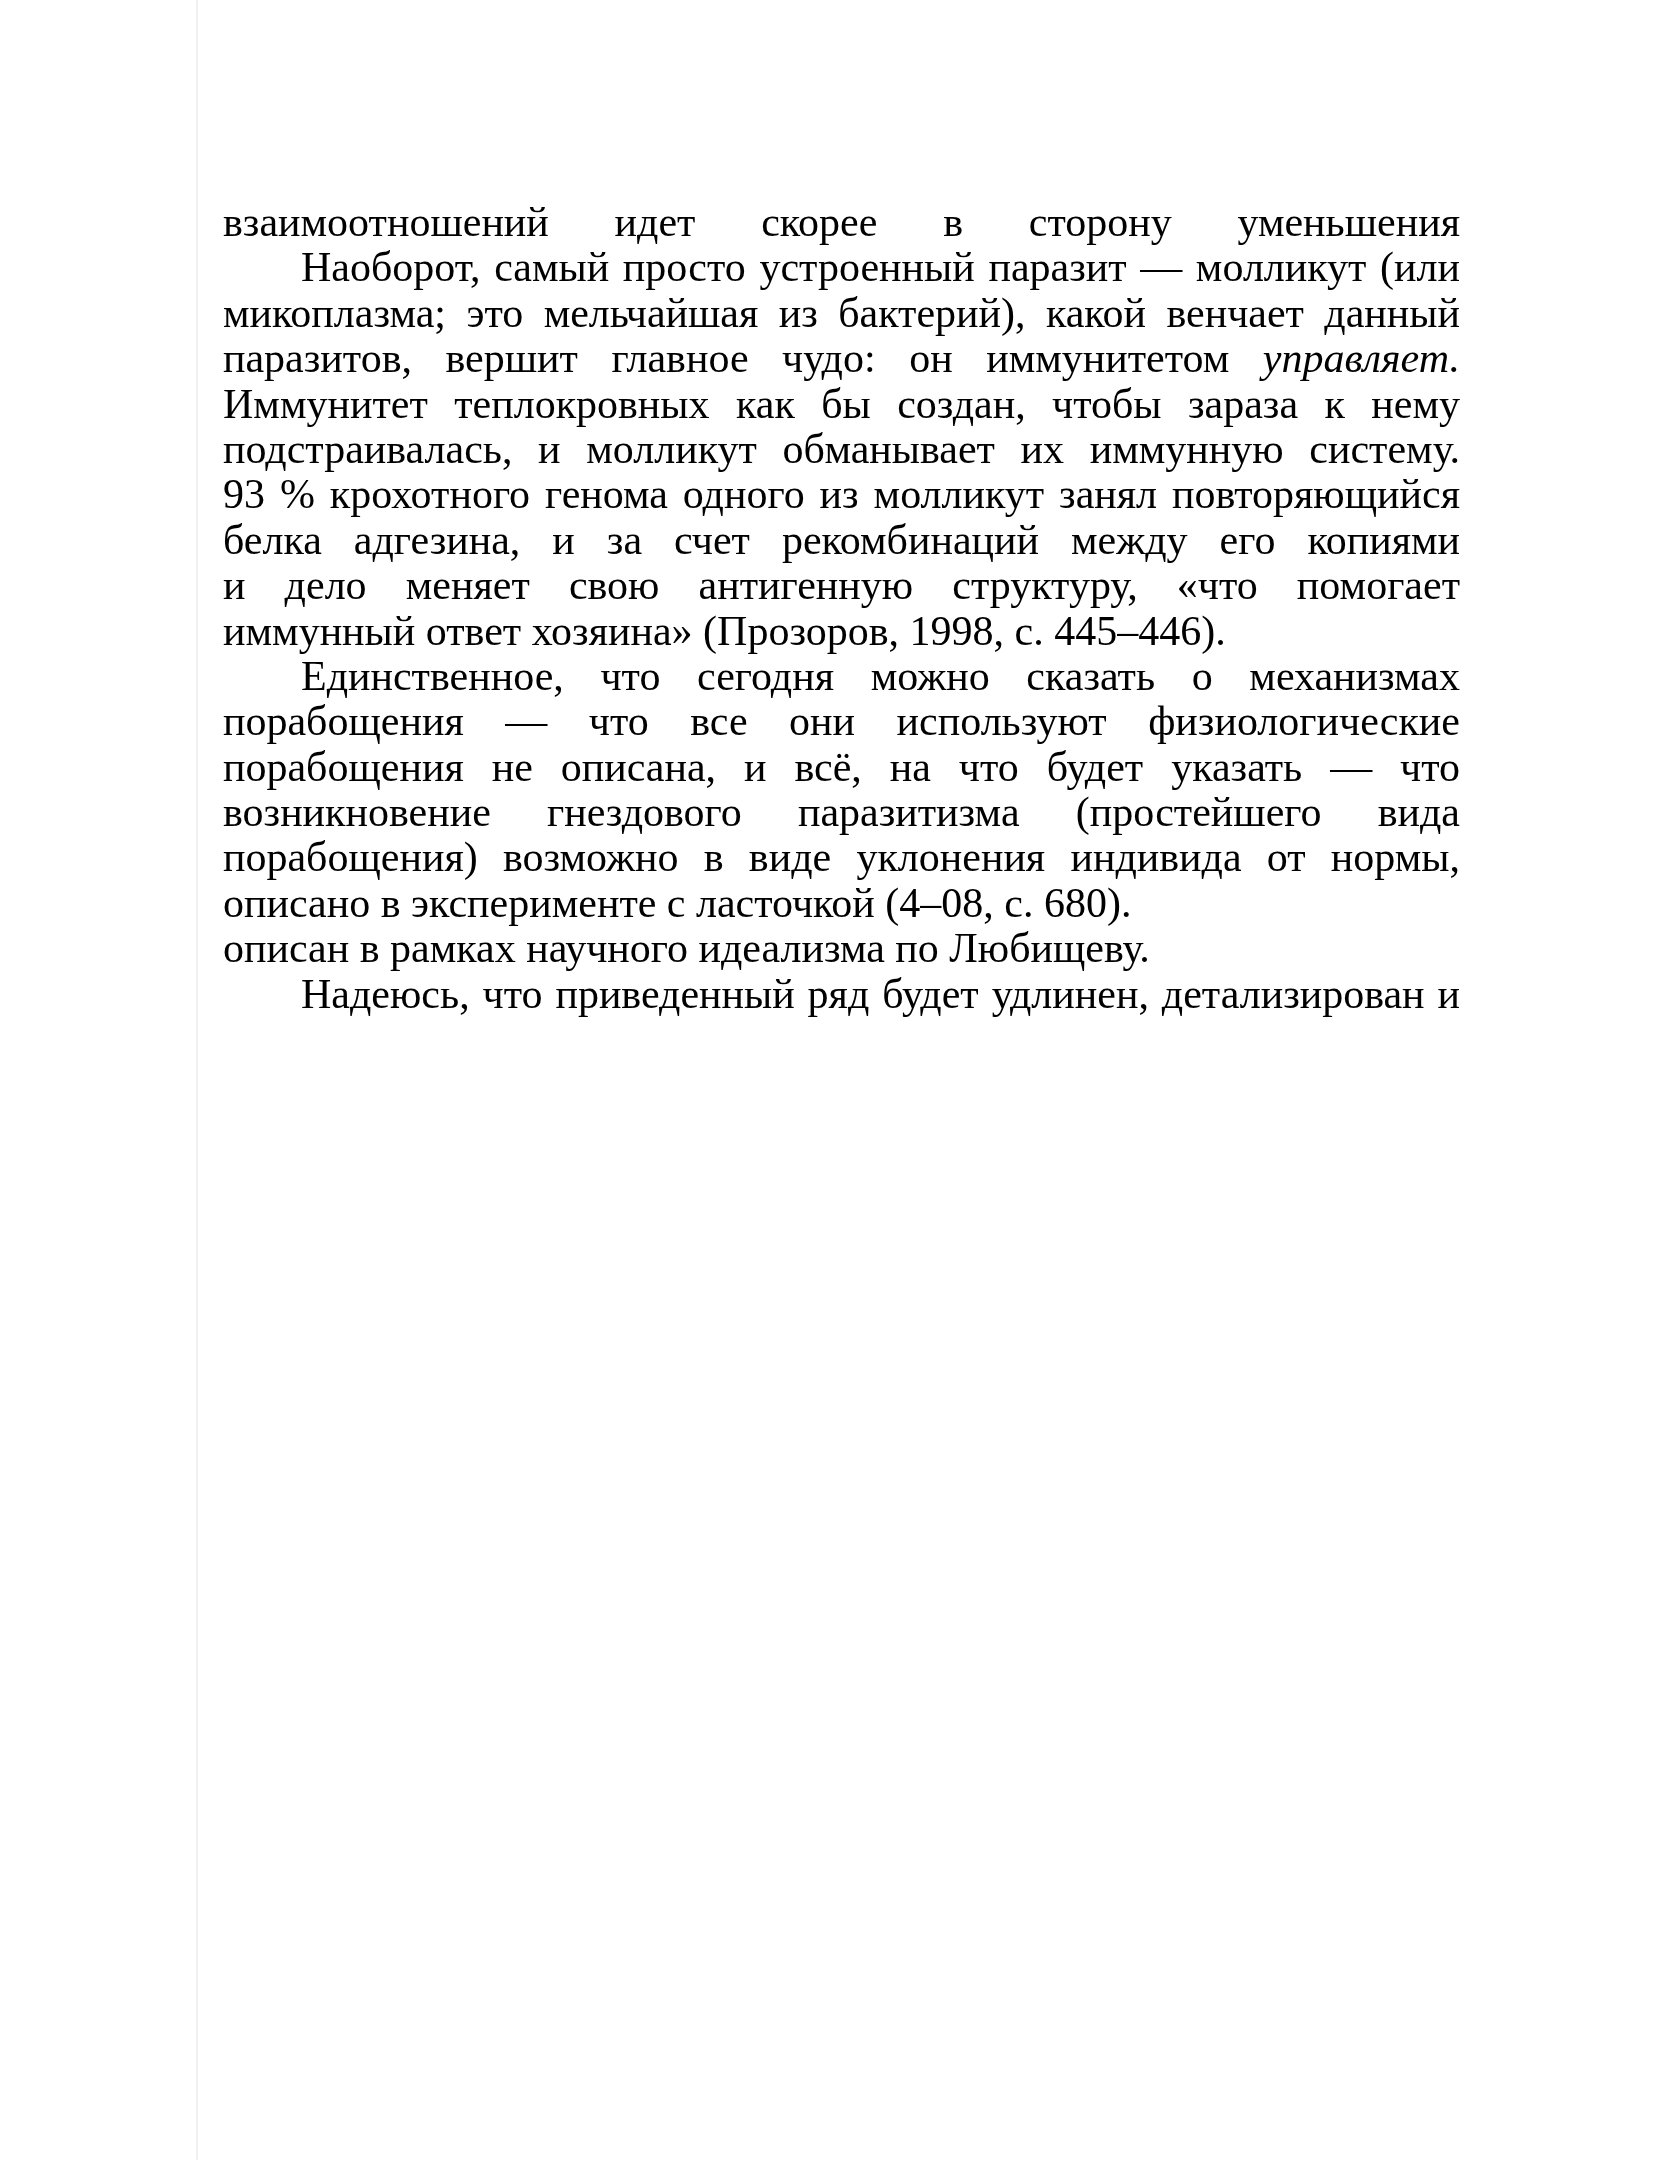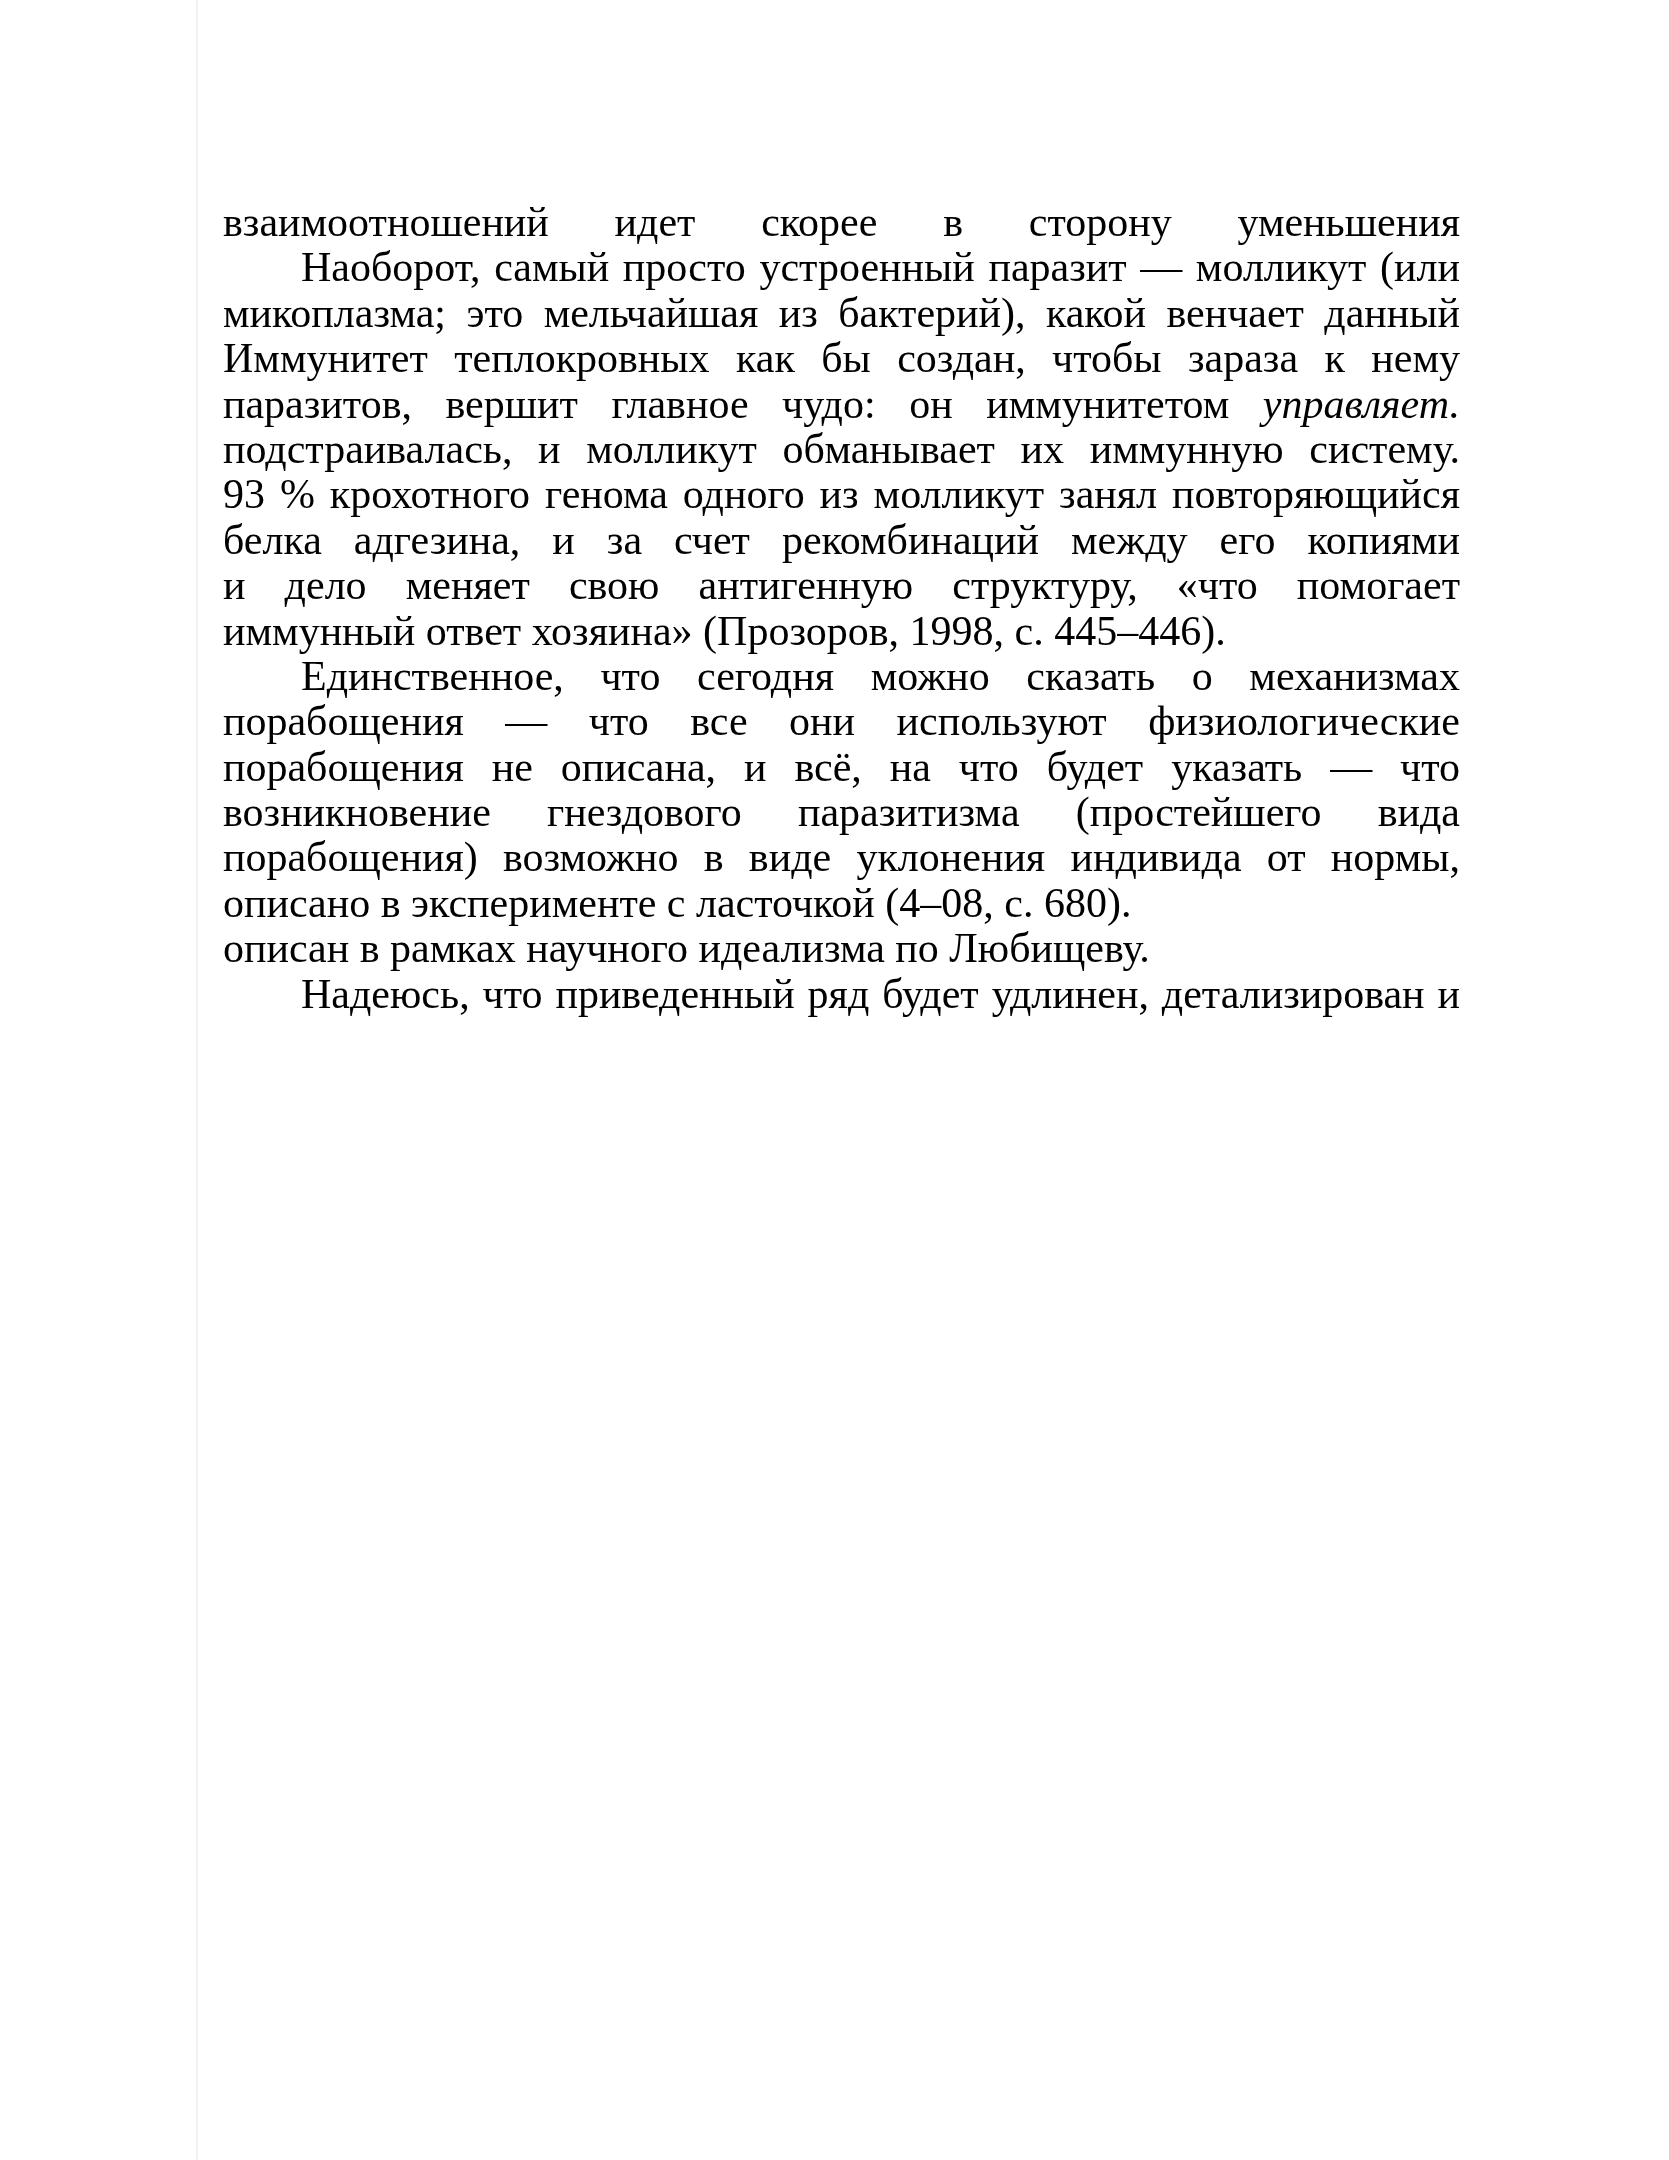--- a/index.html
+++ b/index.html
@@ -57,22 +57,22 @@
 </style>
 </head>
 <body>
 
 <div class="gutter-line"></div>
 
 <div class="text-block" id="text-block">
     <div class="line just"><span class="seg">взаимоотношений идет скорее в сторону уменьшения вирулентности</span></div>
     <div class="line just indent"><span class="seg">Наоборот, самый просто устроенный паразит — молликут (или</span></div>
     <div class="line just"><span class="seg">микоплазма; это мельчайшая из бактерий), какой венчает данный ряд</span></div>
+    <div class="line just"><span class="seg">паразитов, вершит главное чудо: он иммунитетом </span><span class="seg italic">управляет.</span></div>
     <div class="line just"><span class="seg">Иммунитет теплокровных как бы создан, чтобы зараза к нему</span></div>
-    <div class="line just"><span class="seg">паразитов, вершит главное чудо: он иммунитетом </span><span class="seg italic">управляет.</span></div>
     <div class="line just"><span class="seg">подстраивалась, и молликут обманывает их иммунную систему. Почти</span></div>
     <div class="line just"><span class="seg">93 % крохотного генома одного из молликут занял повторяющийся ген</span></div>
     <div class="line just"><span class="seg">белка адгезина, и за счет рекомбинаций между его копиями молликут то</span></div>
     <div class="line just"><span class="seg">и дело меняет свою антигенную структуру, «что помогает преодолеть</span></div>
     <div class="line"><span class="seg">иммунный ответ хозяина» (Прозоров, 1998, с. 445–446).</span></div>
     <div class="line just indent"><span class="seg">Единственное, что сегодня можно сказать о механизмах</span></div>
     <div class="line just"><span class="seg">порабощения — что все они используют физиологические механизмы</span></div>
     <div class="line just"><span class="seg">порабощения не описана, и всё, на что будет указать — что</span></div>
     <div class="line just"><span class="seg">возникновение гнездового паразитизма (простейшего вида</span></div>
     <div class="line just"><span class="seg">порабощения) возможно в виде уклонения индивида от нормы, каковое</span></div>

